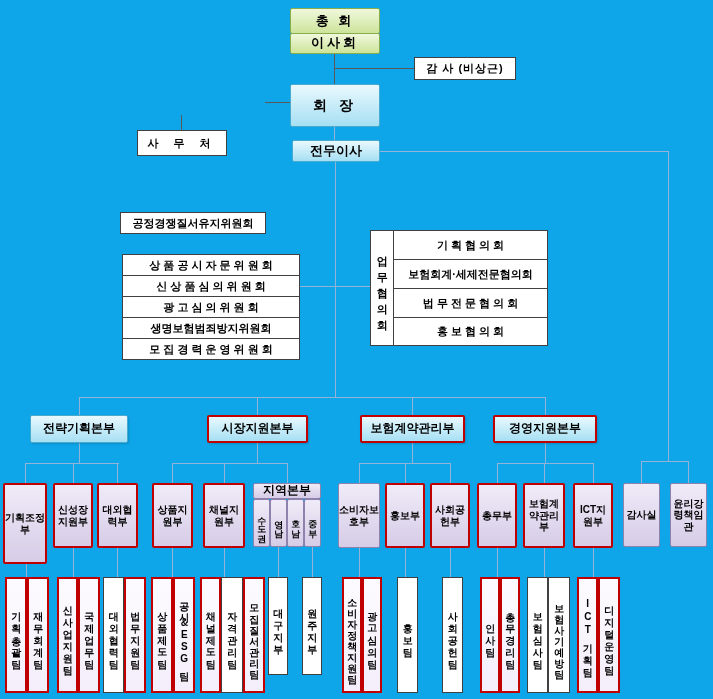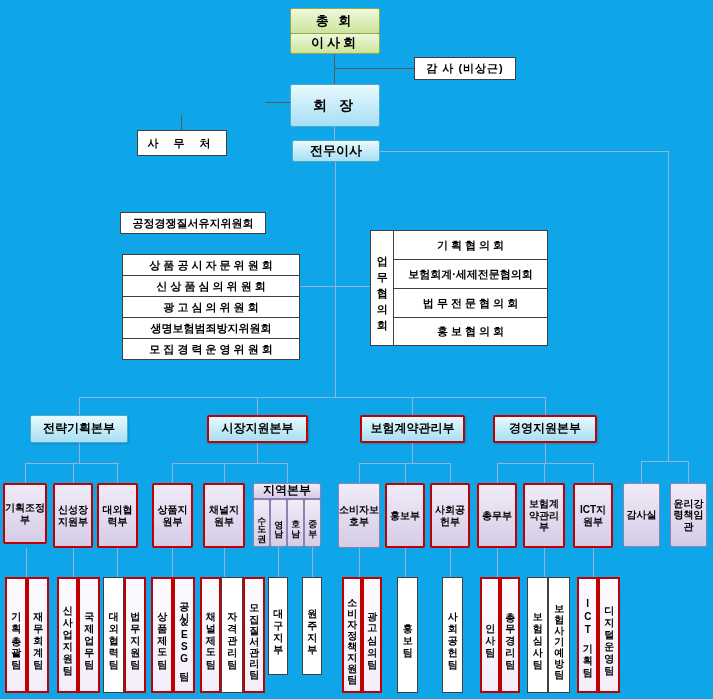--- a/index.html
+++ b/index.html
@@ -104,21 +104,21 @@
   <div class="box white crow" style="left:393px;top:230px;width:155px;height:30px">기 획 협 의 회</div>
   <div class="box white crow" style="left:393px;top:259px;width:155px;height:30px">보험회계·세제전문협의회</div>
   <div class="box white crow" style="left:393px;top:317px;width:155px;height:29px">홍 보 협 의 회</div>
   <div class="box white crow" style="left:393px;top:288px;width:155px;height:30px">법 무 전 문 협 의 회</div>
 
   <div class="box hdr" style="left:30px;top:415px;width:98px;height:28px">전략기획본부</div>
   <div class="box hdr red-b" style="left:207px;top:415px;width:101px;height:28px">시장지원본부</div>
   <div class="box hdr red-b" style="left:360px;top:415px;width:105px;height:28px">보험계약관리부</div>
   <div class="box hdr red-b" style="left:493px;top:415px;width:104px;height:28px">경영지원본부</div>
 
-  <div class="box purple red-b" style="left:3px;top:483px;width:44px;height:61px">기획조정부</div>
+  <div class="box purple red-b" style="left:3px;top:483px;width:44px;height:81px">기획조정부</div>
   <div class="box purple red-b" style="left:53px;top:483px;width:40px;height:65px">신성장지원부</div>
   <div class="box purple red-b" style="left:97px;top:483px;width:41px;height:65px">대외협력부</div>
   <div class="box purple red-b" style="left:152px;top:483px;width:41px;height:65px">상품지원부</div>
   <div class="box purple red-b" style="left:203px;top:483px;width:42px;height:65px">채널지원부</div>
 
   <div class="box purple" style="left:253px;top:483px;width:68px;height:16px;font-size:12px">지역본부</div>
   <div class="box purple vtext branch" style="left:253px;top:499px;width:17px;height:48px">수도권</div>
   <div class="box purple vtext branch" style="left:270px;top:499px;width:17px;height:48px">영남</div>
   <div class="box purple vtext branch" style="left:287px;top:499px;width:17px;height:48px">호남</div>
   <div class="box purple vtext branch" style="left:304px;top:499px;width:17px;height:48px">중부</div>

